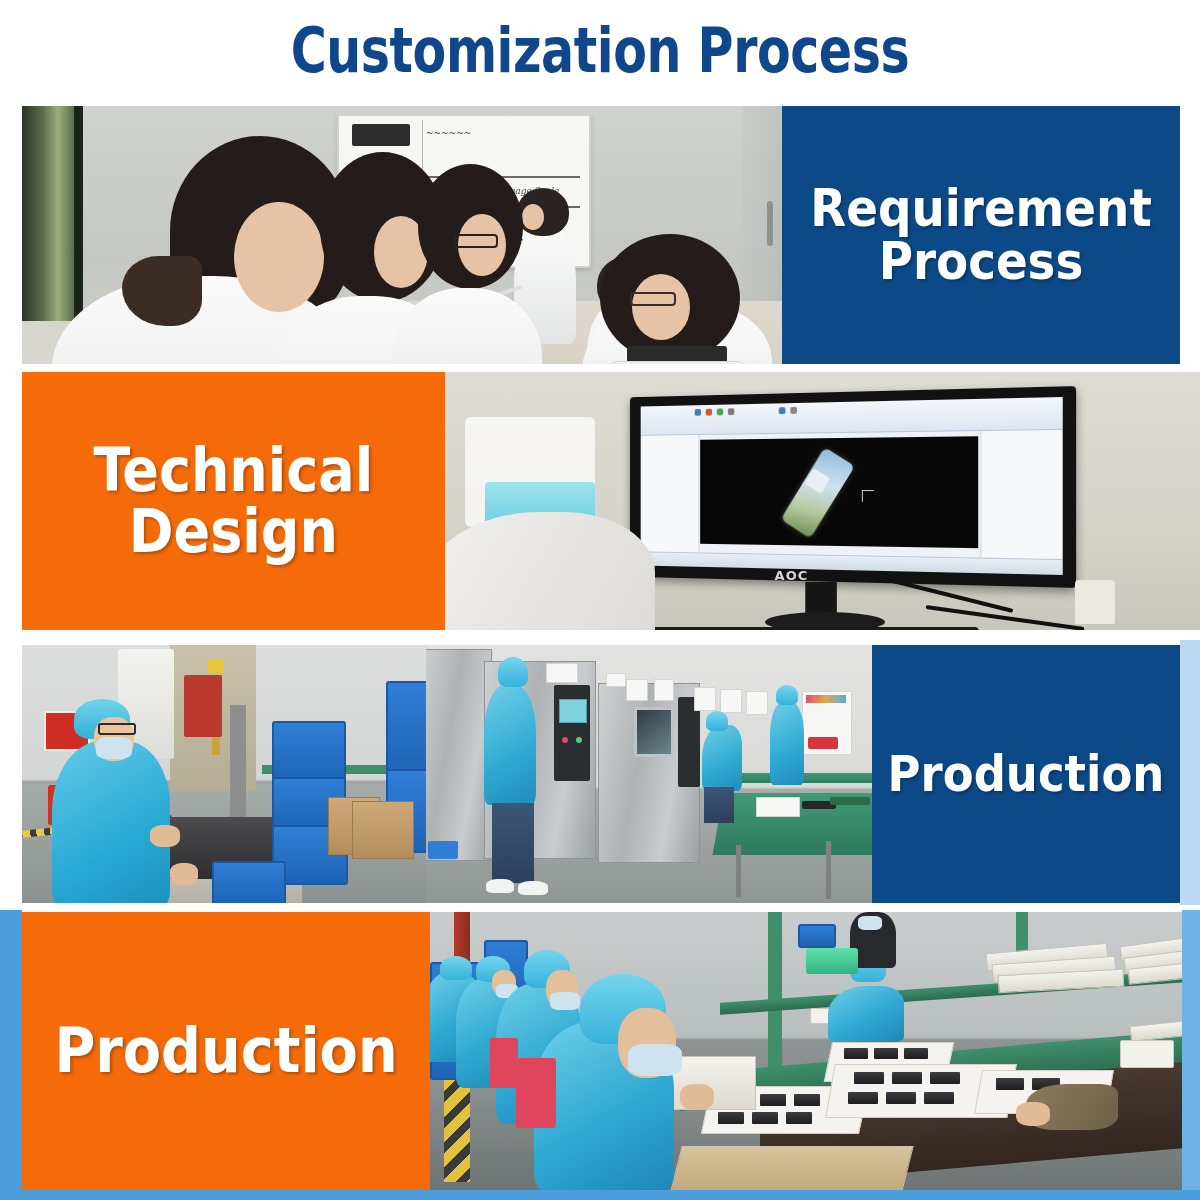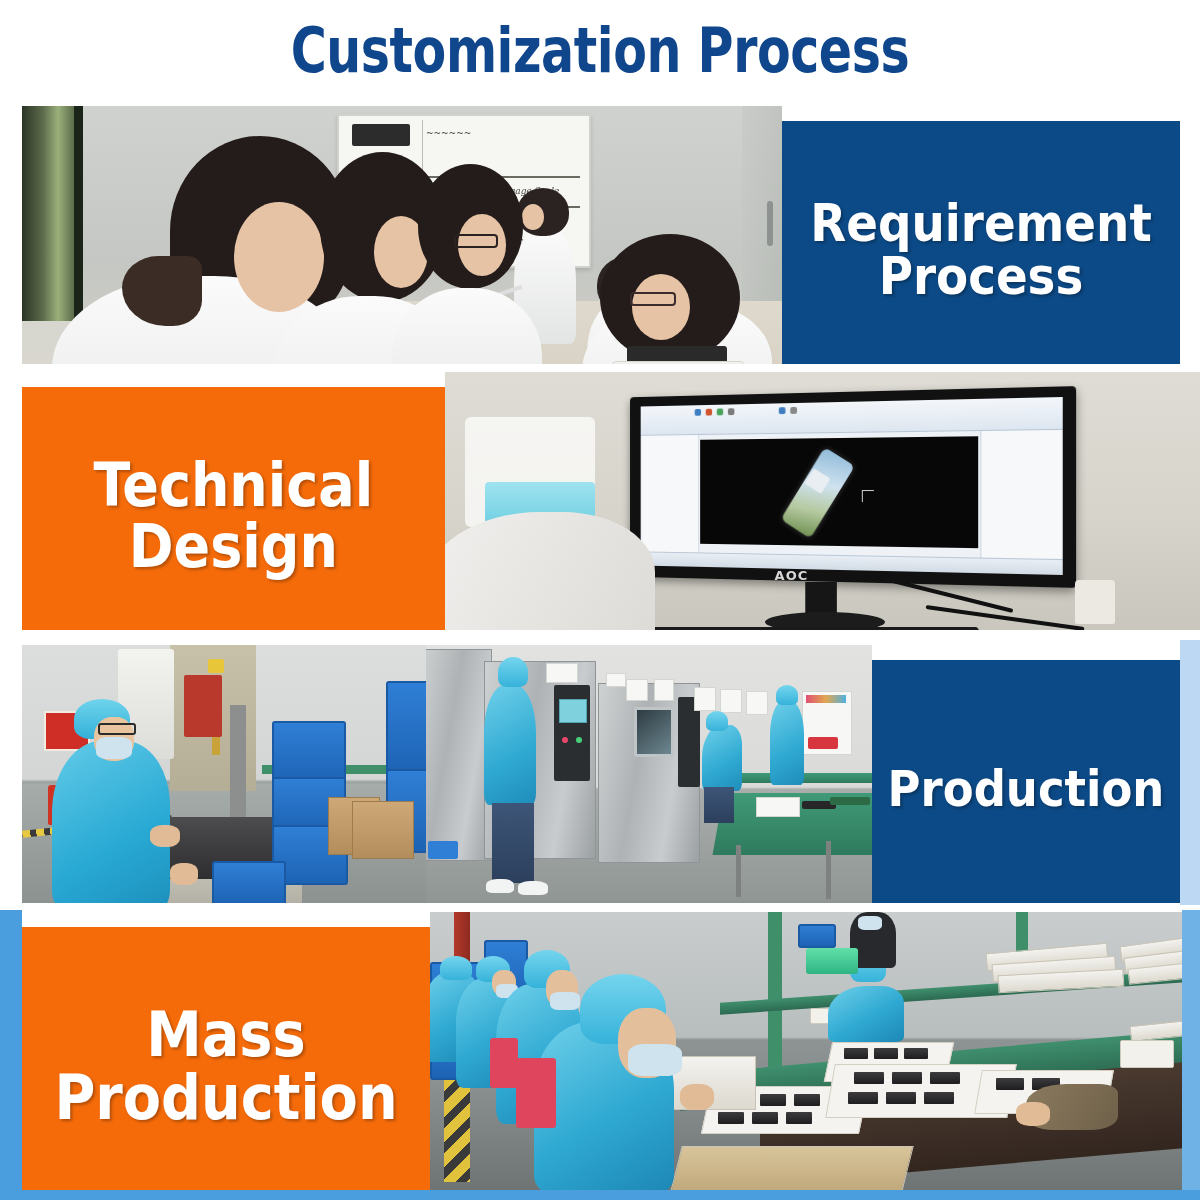--- a/index.html
+++ b/index.html
@@ -50,21 +50,20 @@
     justify-content: center;
     text-align: right;
     color: #ffffff;
     font-weight: bold;
     line-height: 1.02;
     font-family: "DejaVu Sans Condensed", "Liberation Sans Narrow", "Liberation Sans", sans-serif;
     text-shadow: 2px 2px 3px rgba(0,0,0,0.28);
     padding: 0 8px;
     box-sizing: border-box;
     white-space: nowrap;
-    margin-top: 15px;
   }
   .label-blue   { background: #0c4a87; }
   .label-orange { background: #f56b0a; }
   .label-line { display: block; }
 
   
   .photo {
     position: absolute;
     inset: 0;
     overflow: hidden;
@@ -394,21 +393,20 @@
   </div>
 
   <div class="cell label-block label-blue" style="width:308px; font-size:50px;">
     <span class="label-line">Production</span>
   </div>
 </div>
 
 <div class="row" style="left:22px; top:912px; width:1178px; height:278px;">
 
   <div class="cell label-block label-orange" style="width:408px; font-size:62px;">
-    <span class="label-line">Mass</span>
     <span class="label-line">Production</span>
   </div>
 
   <div class="cell" style="width:770px;">
     <div class="photo p5">
       <div class="floor"></div>
       <div class="yellowline" style="left:14px;top:140px;width:26px;height:130px;"></div>
 
       <div class="redpipe" style="left:24px;top:0;width:16px;height:130px;"></div>
       <div class="bluebin" style="left:0px;top:50px;width:48px;height:60px;"></div>

